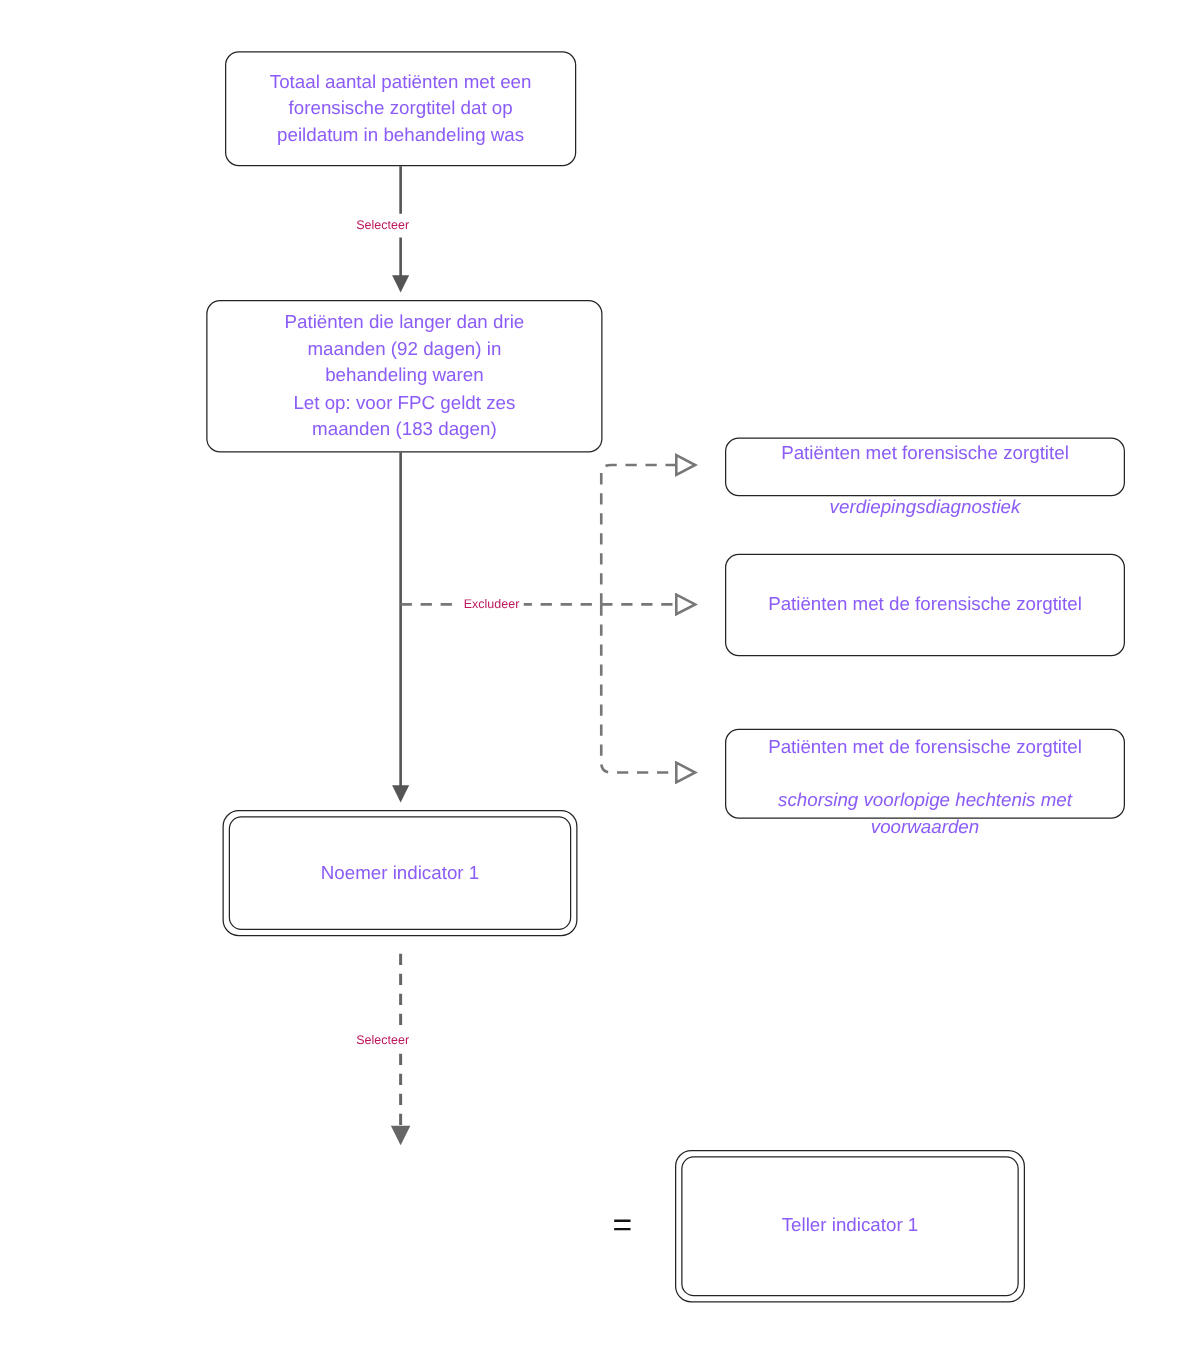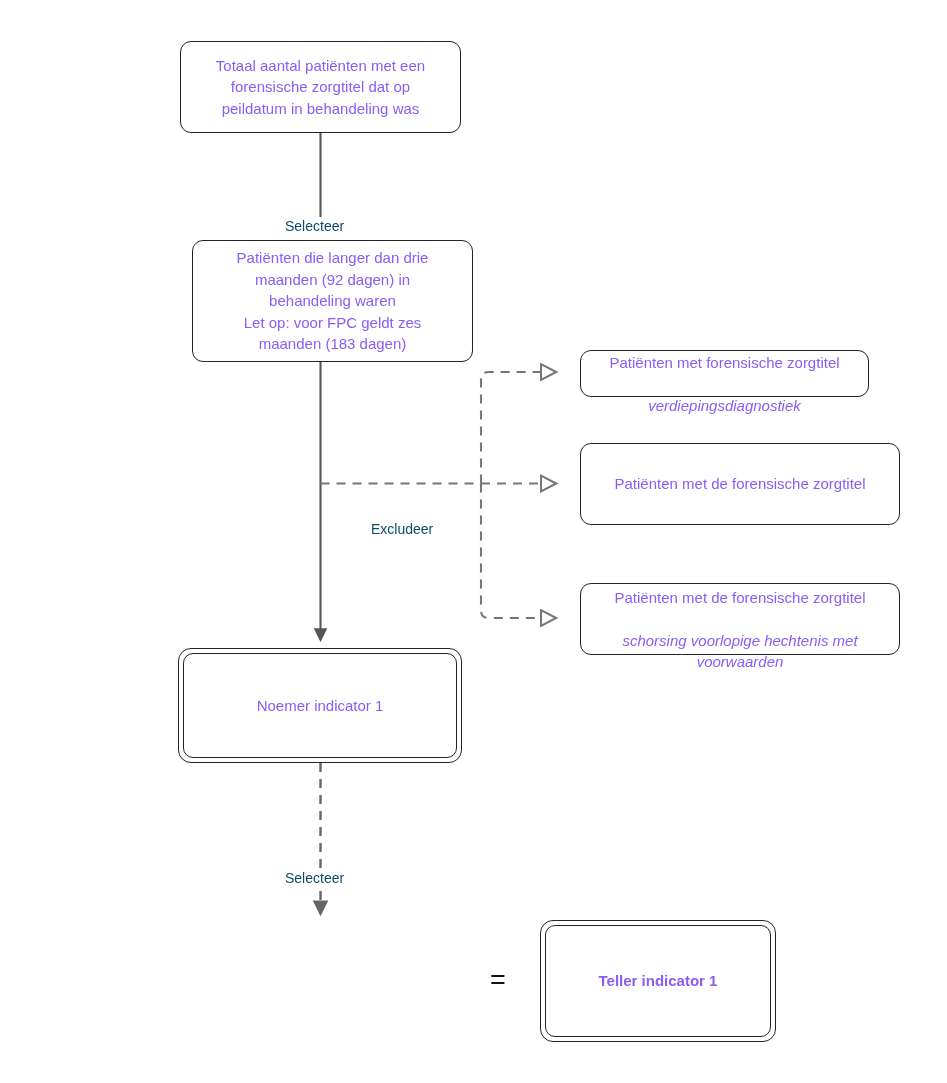--- a/index.html
+++ b/index.html
@@ -72,27 +72,26 @@
     border-radius: 10px;
     display: flex;
     align-items: center;
     justify-content: center;
     text-align: center;
   }
 
   
   .edge-label {
     position: absolute;
-    font-size: 14px;
+    font-size: 10px;
     line-height: 17px;
-    color: #0c4a6e;
+    color: #be185d;
     background: #ffffff;
     padding: 1px 4px;
     white-space: nowrap;
-    margin-top: 46px;
   }
   .equals {
     position: absolute;
     font-size: 27px;
     line-height: 27px;
     color: #111111;
     font-weight: 400;
   }
 </style>
 </head>
@@ -136,59 +135,59 @@
       <line x1="320.5" y1="763" x2="320.5" y2="914" stroke="#666666" stroke-width="2.4" stroke-dasharray="9 7" marker-end="url(#arrow-filled-dash)"></line>
     </g>
   </svg>
 
   <div class="node" style="left:180px; top:41px; width:281px; height:92px;">
     <span class="txt">Totaal aantal patiënten met een
 forensische zorgtitel dat op
 peildatum in behandeling was</span>
   </div>
 
-  <div class="node" style="left:192px; top:240px; width:281px; height:122px;">
+  <div class="node" style="left:165px; top:240px; width:317px; height:122px;">
     <span class="txt">Patiënten die langer dan drie
 maanden (92 dagen) in
 behandeling waren
 Let op: voor FPC geldt zes
 maanden (183 dagen)</span>
   </div>
 
-  <div class="node" style="left:580px; top:350px; width:289px; height:47px;">
+  <div class="node" style="left:580px; top:350px; width:320px; height:47px;">
     <span class="txt">
       <span>Patiënten met forensische zorgtitel</span><br>
       <span class="ital">verdiepingsdiagnostiek</span>
     </span>
   </div>
 
   <div class="node" style="left:580px; top:443px; width:320px; height:82px;">
     <span class="txt">
       <span>Patiënten met de forensische zorgtitel</span><br>
     </span>
   </div>
 
   <div class="node" style="left:580px; top:583px; width:320px; height:72px;">
     <span class="txt">
       <span>Patiënten met de forensische zorgtitel</span><br>
       <span class="ital">schorsing voorlopige hechtenis met
 voorwaarden</span>
     </span>
   </div>
 
-  <div class="node double" style="left:178px; top:648px; width:284px; height:115px;">
+  <div class="node double" style="left:178px; top:648px; width:284px; height:101px;">
     <div class="inner">
       <span class="txt">Noemer indicator 1</span>
     </div>
   </div>
 
 
   <div class="equals" style="left:490px; top:967px;">=</div>
 
-  <div class="node double" style="left:540px; top:920px; width:236px; height:122px;font-weight:bold;">
+  <div class="node double" style="left:540px; top:920px; width:280px; height:122px;">
     <div class="inner">
       <span class="txt">Teller indicator 1</span>
     </div>
   </div>
 
   <div class="edge-label" style="left:281px; top:171px;">Selecteer</div>
 
   <div class="edge-label" style="left:367px; top:474px;">Excludeer</div>
 
   <div class="edge-label" style="left:281px; top:823px;">Selecteer</div>

